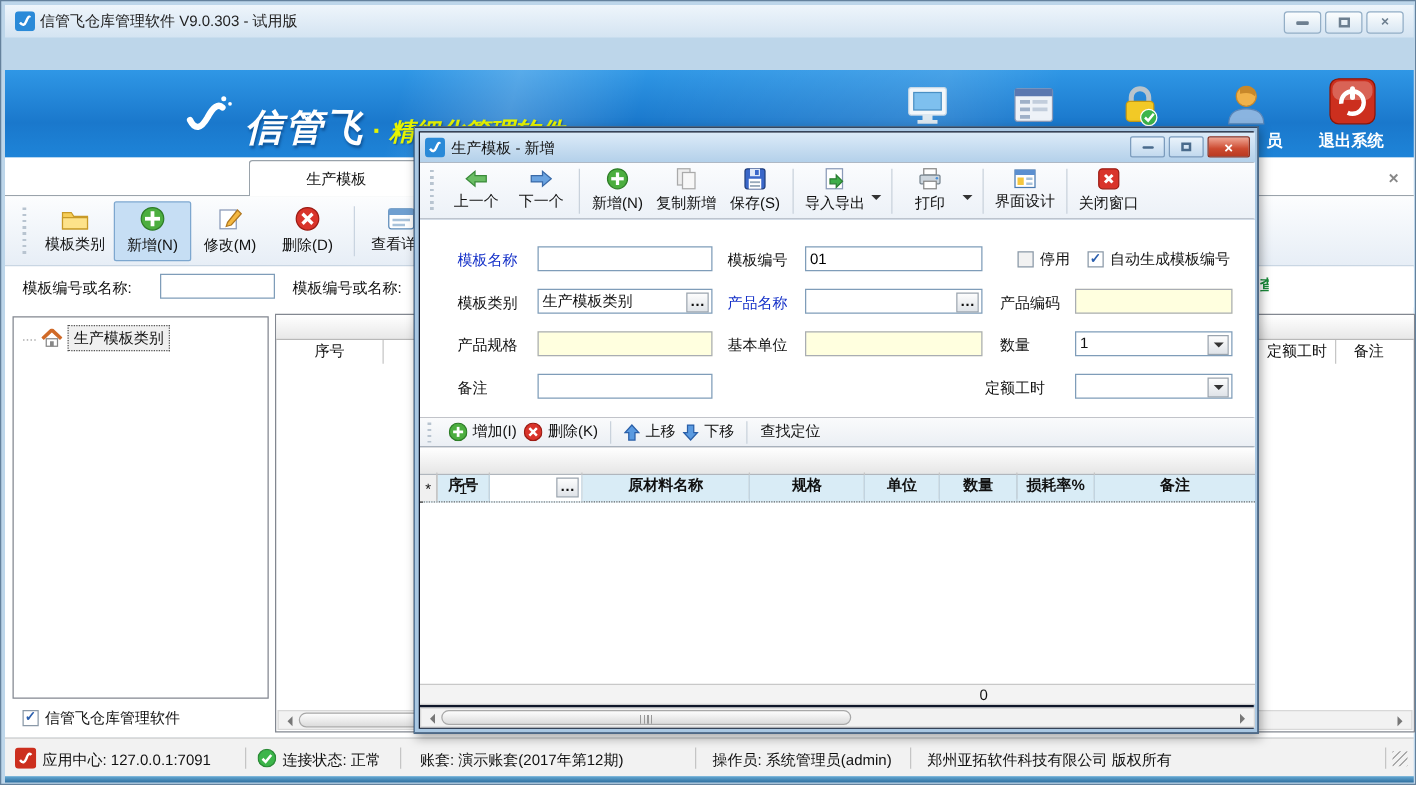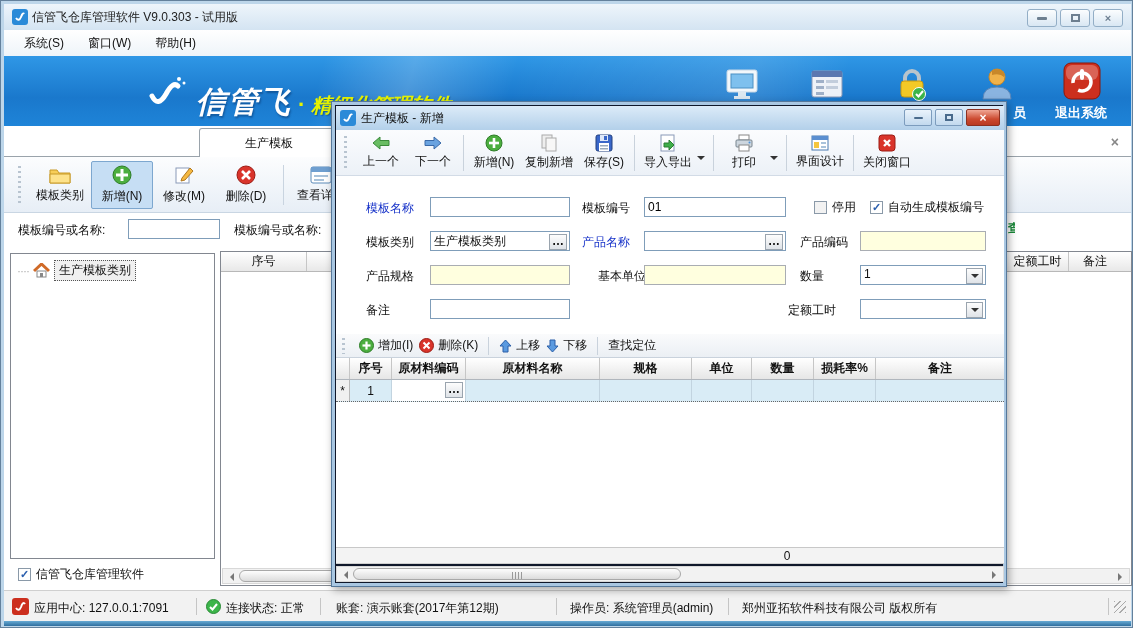--- a/index.html
+++ b/index.html
@@ -64,21 +64,21 @@
   .panel { position:absolute; background:#fff; border:1px solid #828790; }
   .tree-item { position:absolute; left:6px; top:6px; display:flex; align-items:center; gap:4px; }
   .tree-dash { color:#b0b0b0; letter-spacing:-1px; }
   .tree-label { background:#f0f0f0; border:1px dotted #555; padding:1px 4px; }
   .chkrow { position:absolute; display:flex; align-items:center; gap:5px; }
   .chk { width:13px; height:13px; border:1px solid #8a99a8; background:#fff; display:flex; align-items:center; justify-content:center;
          color:#2b5fae; font-size:11px; font-weight:bold; line-height:1; }
   .chk-off { background:#f2f2f2; color:transparent; }
 
   .gridhead { background:linear-gradient(#ffffff,#e8e8e8); border-bottom:1px solid #b8b8b8; display:flex; }
-  .ghcell { display:flex; align-items:center; justify-content:center; border-right:1px solid #c6c6c6; height:100%; overflow:hidden; white-space:nowrap; }
+  .ghcell { display:flex; align-items:center; justify-content:center; border-right:1px solid #c6c6c6; height:100%; overflow:hidden; white-space:nowrap;margin-top:20px; }
 
   .hscroll { position:absolute; height:16px; background:#f2f2f2; border:1px solid #d8d8d8; }
   .sarrow { position:absolute; top:4px; width:0; height:0; border:4px solid transparent; }
   .sarrow-l { border-right-color:#777; }
   .sarrow-r { border-left-color:#777; }
   .sthumb { position:absolute; top:1px; height:12px; border:1px solid #a8a8a8; border-radius:6px;
             background:linear-gradient(#fdfdfd,#dcdcdc); }
   .sgrip { position:absolute; top:3px; width:12px; height:7px;
            background:repeating-linear-gradient(90deg,#999 0 1px, transparent 1px 3px); }
 
@@ -150,25 +150,20 @@
         </div>
       <div class="wbtn">
           <span class="boxg"></span>
         </div>
       <div class="wbtn">
           <span>×</span>
         </div>
     </div>
   </div>
 
-  <div class="abs menubar">
-    <span class="menu-item">系统(S)</span>
-    <span class="menu-item">窗口(W)</span>
-    <span class="menu-item">帮助(H)</span>
-  </div>
 
   <div class="abs banner">
     <div class="brand">
       <svg width="44" height="40" style="margin-right:8px">
           <path d="M8 24 Q14 36 22 22 Q29 9 34 14" stroke="#fff" stroke-width="5" fill="none" stroke-linecap="round"></path>
           <circle cx="35" cy="7" r="2" fill="#fff"></circle>
           <circle cx="40" cy="11" r="1.5" fill="#fff"></circle>
         </svg>
       <span class="brand-name">信管飞</span>
       <span class="brand-dot">·</span>
@@ -438,21 +433,21 @@
       <span class="frow-label lblue" style="left:246px;top:58px">产品名称</span>
       <span class="finput" style="left:308px;top:55px;width:142px">
         <span></span>
         <span class="ellip">…</span>
       </span>
       <span class="frow-label" style="left:464px;top:58px">产品编码</span>
       <input class="finput fyellow" style="left: 524px; top: 55px; width: 126px;" value="">
 
       <span class="frow-label" style="left:30px;top:92px">产品规格</span>
       <input class="finput fyellow" style="left: 94px; top: 89px; width: 140px;" value="">
-      <span class="frow-label" style="left:262px;top:92px">基本单位</span>
+      <span class="frow-label" style="left:246px;top:92px">基本单位</span>
       <input class="finput fyellow" style="left: 308px; top: 89px; width: 142px;" value="">
       <span class="frow-label" style="left:464px;top:92px">数量</span>
       <span class="finput" style="left:524px;top:89px;width:126px">
         <span>1</span>
         <span class="combo-arrow"></span>
       </span>
 
       <span class="frow-label" style="left:30px;top:126px">备注</span>
       <input class="finput" style="left: 94px; top: 123px; width: 140px;" value="">
       <span class="frow-label" style="left:452px;top:126px">定额工时</span>

